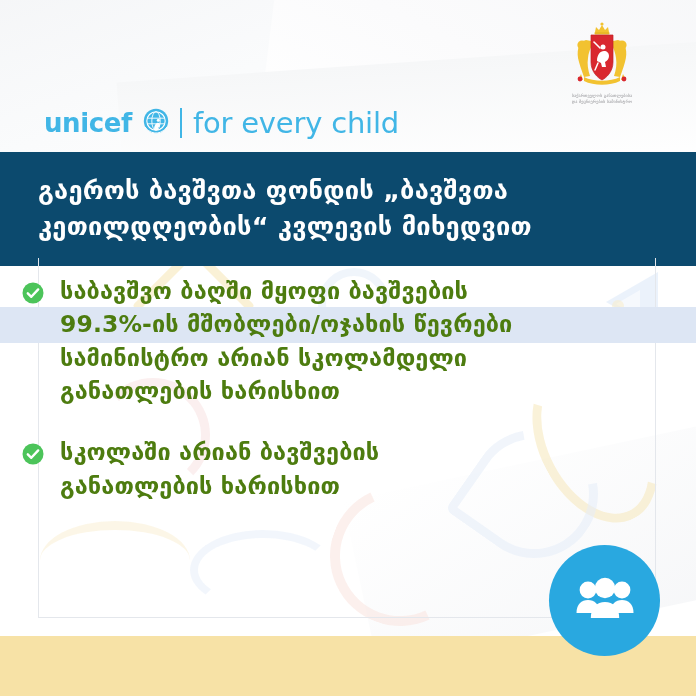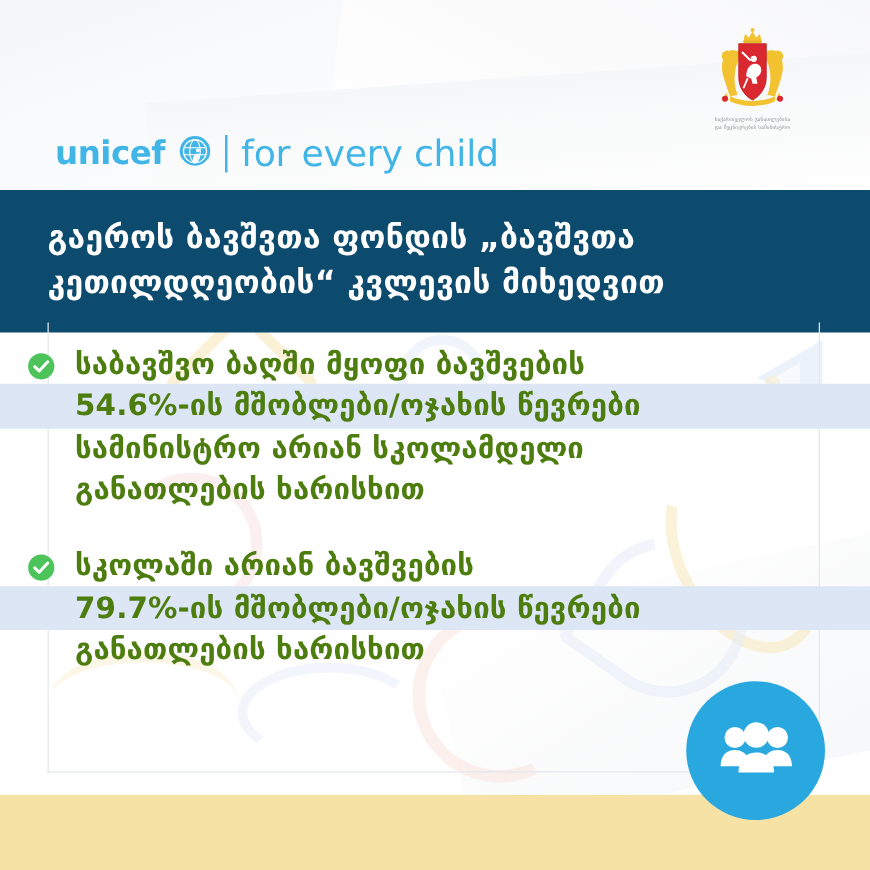--- a/index.html
+++ b/index.html
@@ -326,36 +326,35 @@
 
     <div class="bullet">
       <span class="check-icon">
         <svg width="22" height="22" viewBox="0 0 22 22" aria-hidden="true">
           <circle cx="11" cy="11" r="10.5" fill="#4cc45a"></circle>
           <path d="M5.8 11.3 L9.3 14.8 L16.2 7.4" fill="none" stroke="#ffffff" stroke-width="2.4" stroke-linecap="round" stroke-linejoin="round"></path>
         </svg>
       </span>
       <div class="bullet-lines">
         <span class="bullet-line">საბავშვო ბაღში მყოფი ბავშვების</span>
-        <span class="bullet-line hl">54.6%-ის მშობლები/ოჯახის წევრები</span>
+        <span class="bullet-line hl">99.3%-ის მშობლები/ოჯახის წევრები</span>
         <span class="bullet-line">სამინისტრო არიან სკოლამდელი</span>
         <span class="bullet-line">განათლების ხარისხით</span>
       </div>
     </div>
 
     <div class="bullet">
       <span class="check-icon">
         <svg width="22" height="22" viewBox="0 0 22 22" aria-hidden="true">
           <circle cx="11" cy="11" r="10.5" fill="#4cc45a"></circle>
           <path d="M5.8 11.3 L9.3 14.8 L16.2 7.4" fill="none" stroke="#ffffff" stroke-width="2.4" stroke-linecap="round" stroke-linejoin="round"></path>
         </svg>
       </span>
       <div class="bullet-lines">
         <span class="bullet-line">სკოლაში არიან ბავშვების</span>
-        <span class="bullet-line hl">79.7%-ის მშობლები/ოჯახის წევრები</span>
         <span class="bullet-line">განათლების ხარისხით</span>
       </div>
     </div>
   </div>
 
   <div class="bottom-band"></div>
 
   <div class="people-badge">
     <span>
       <svg width="62" height="44" viewBox="0 0 62 44" aria-hidden="true">

